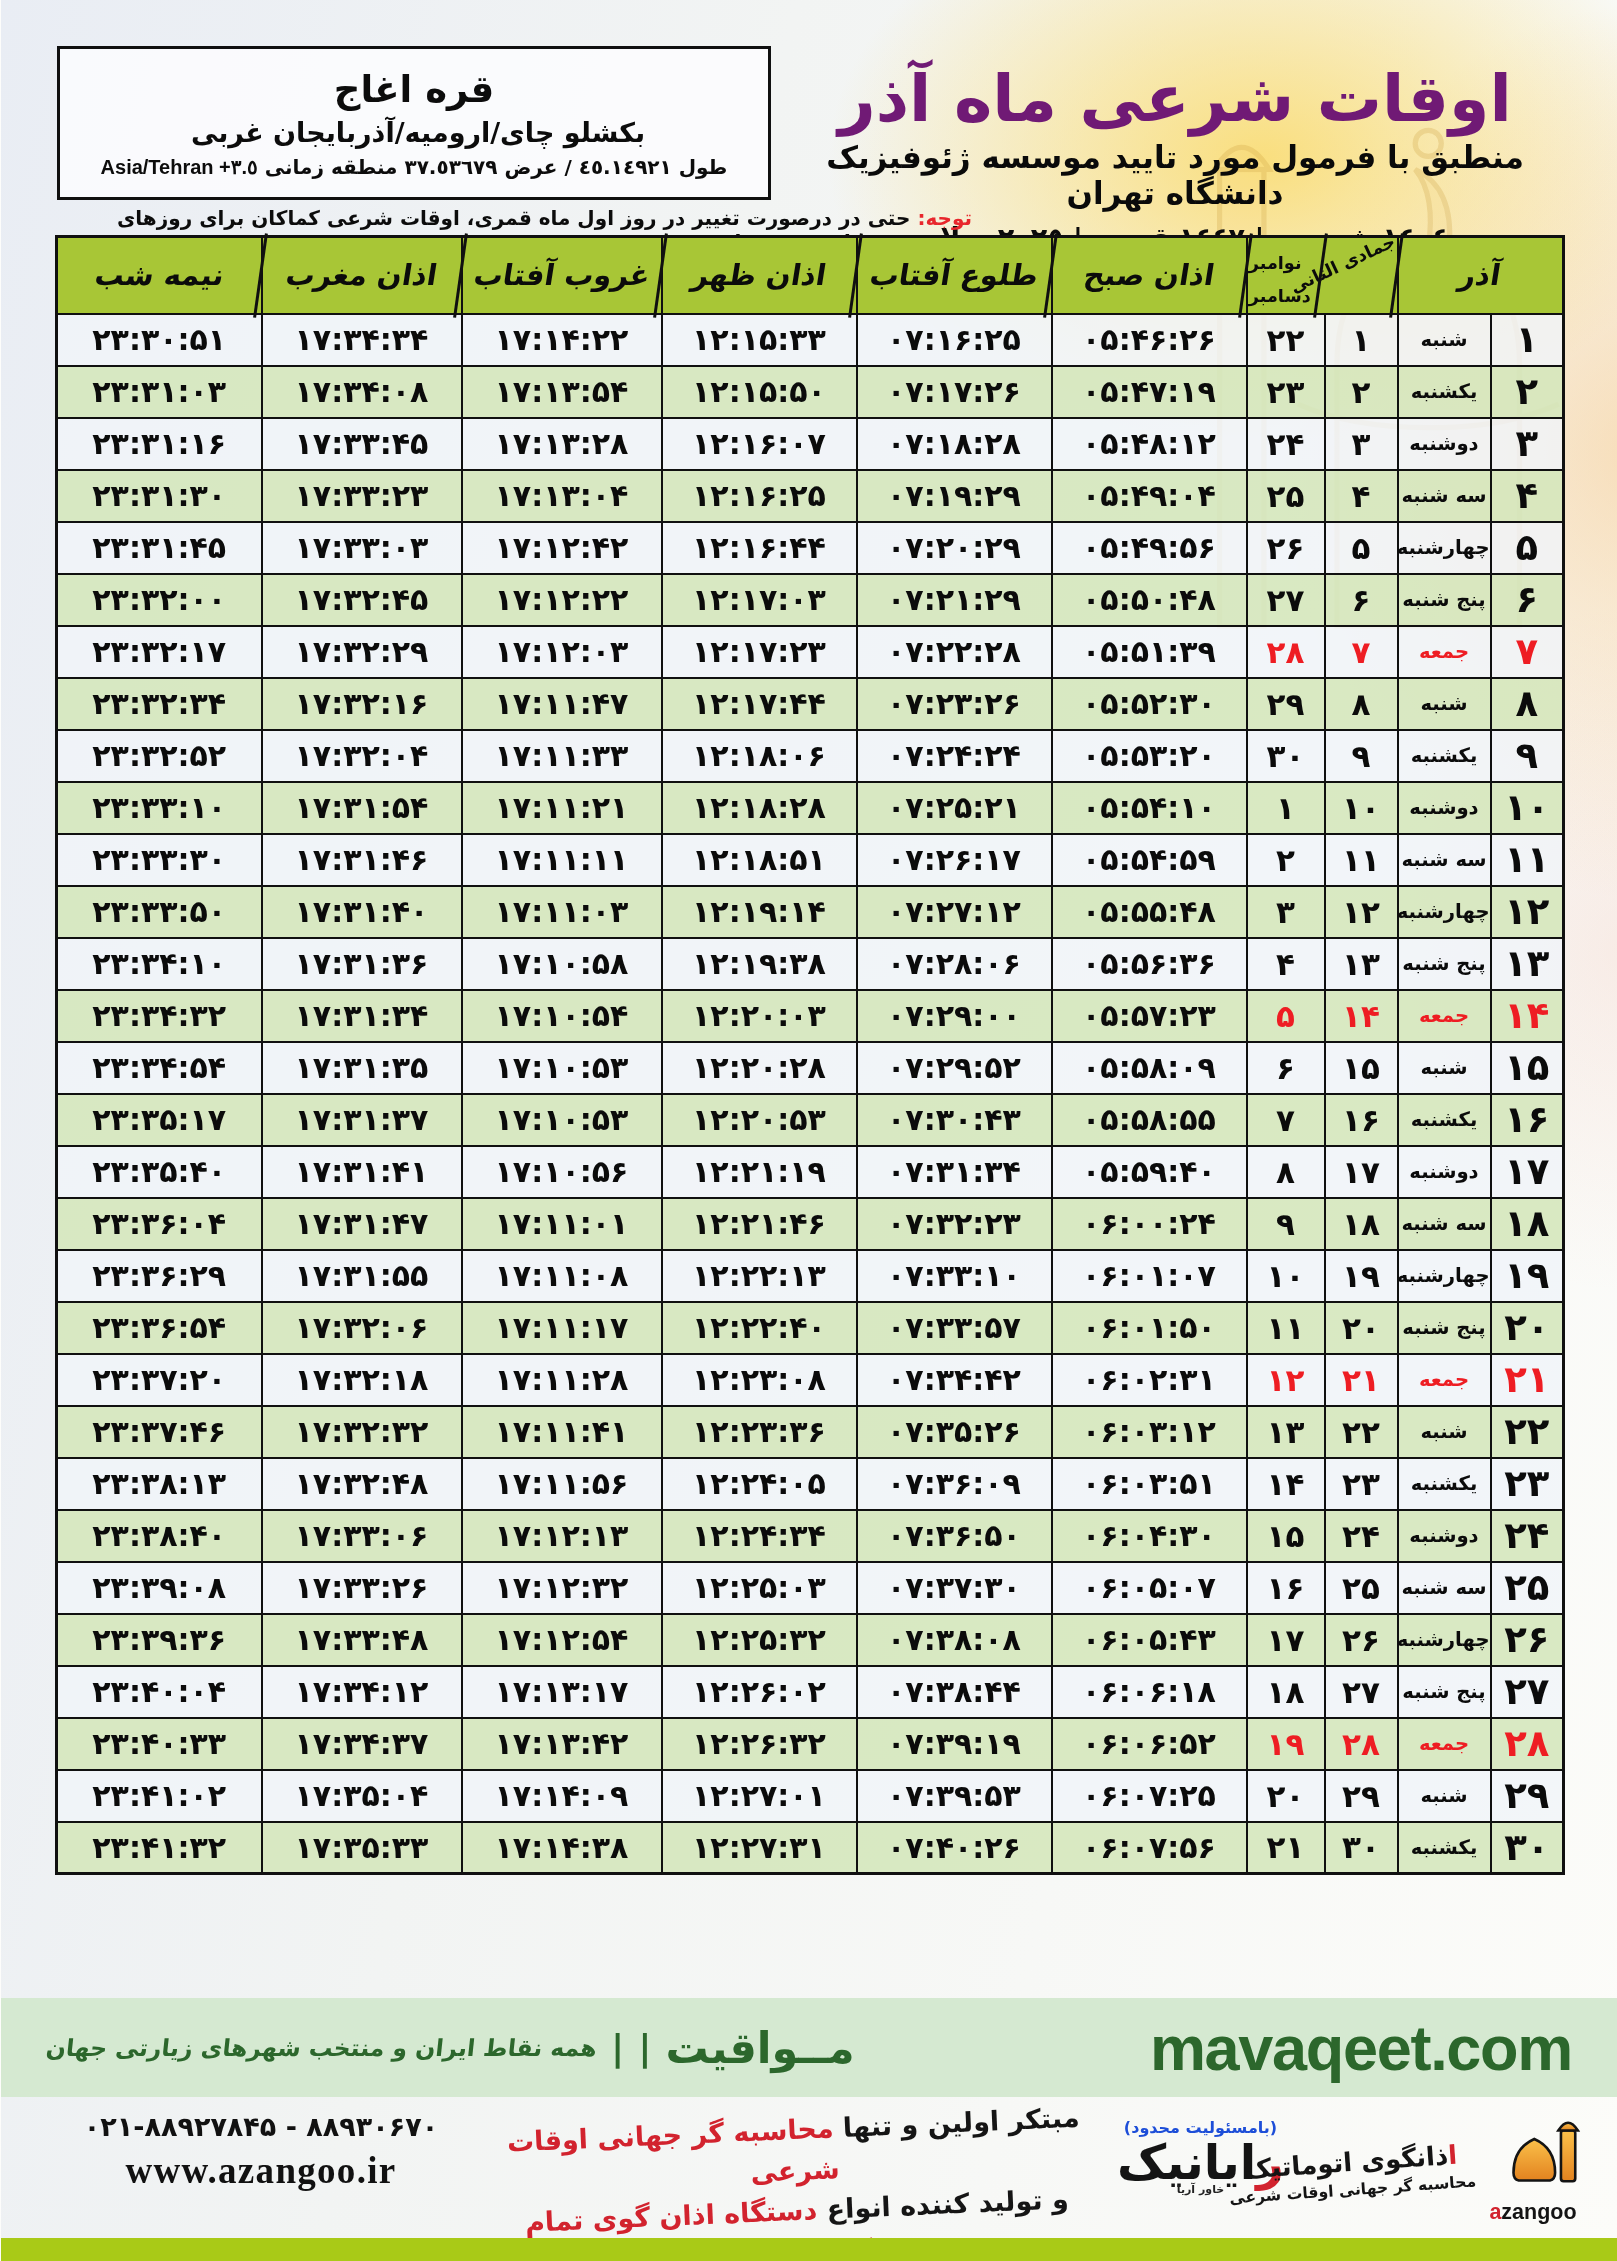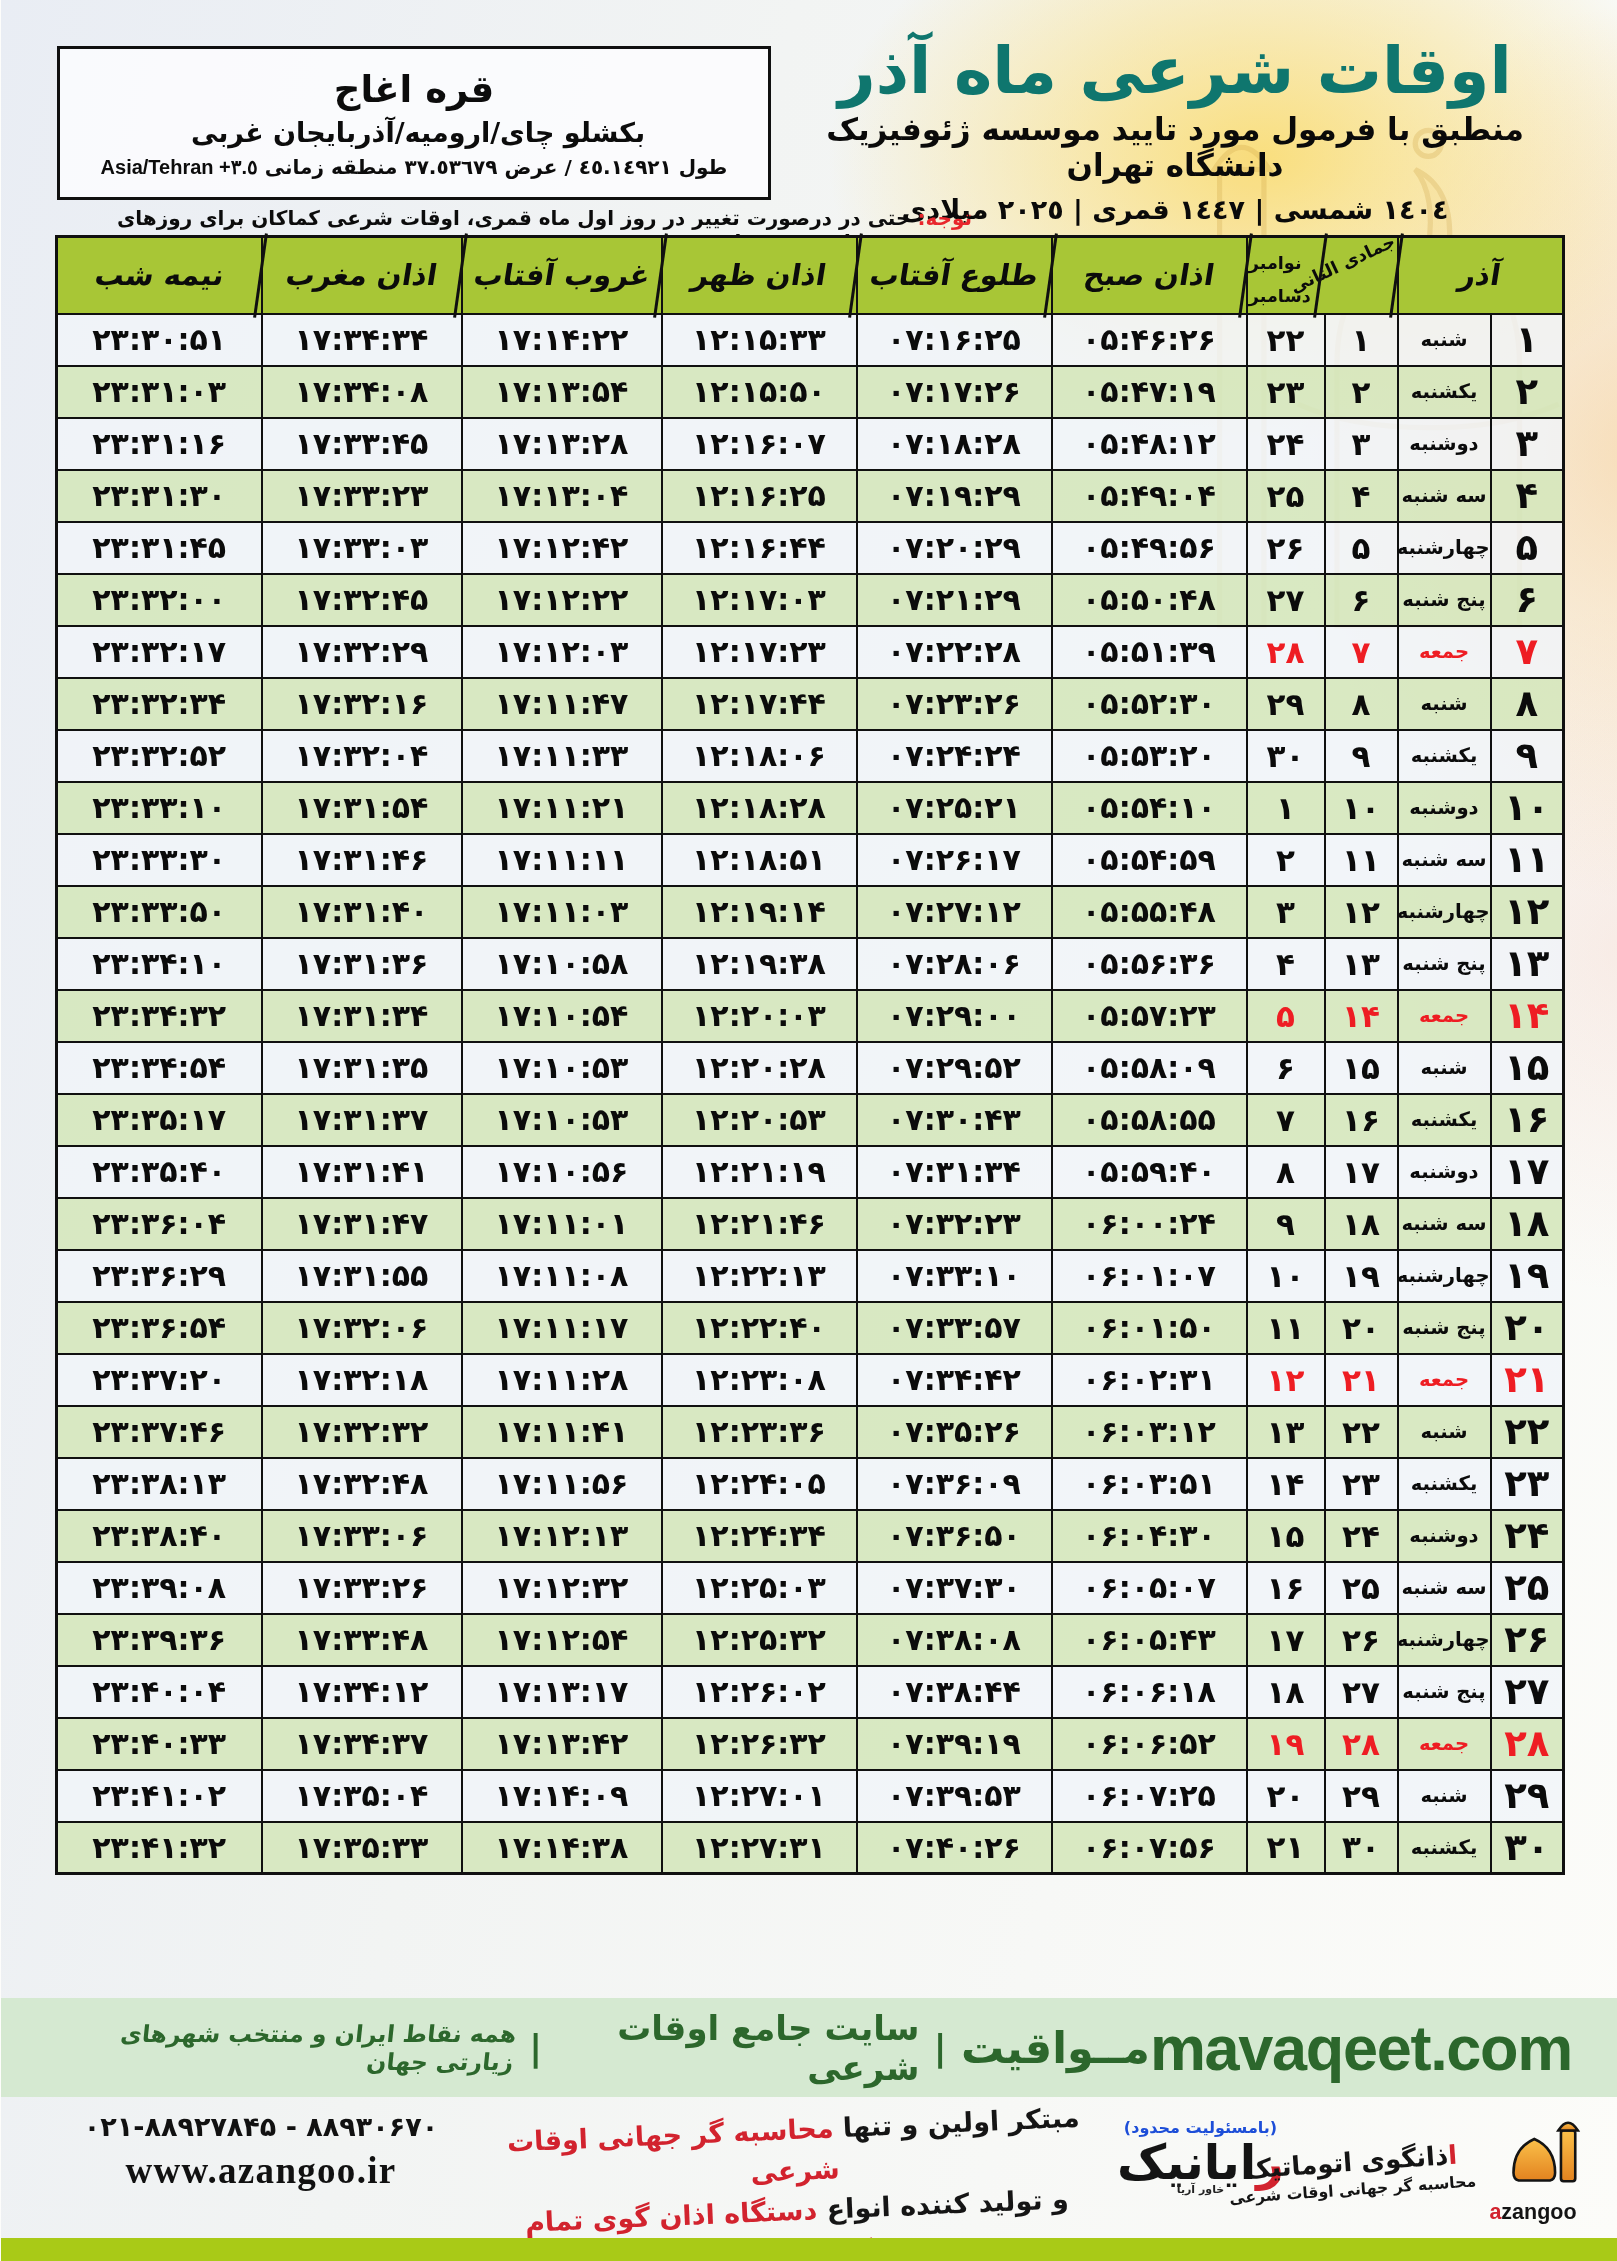--- a/index.html
+++ b/index.html
@@ -28,21 +28,21 @@
     text-align:center; padding:5.2px 13px; gap:6.5px;
   }
   .loc-city{ font-size:37px; font-weight:700; color:#0c0c0c; }
   .loc-region{ font-size:27px; font-weight:700; color:#0c0c0c;margin-left:8px; }
   .loc-coords{ font-size:20px; font-weight:700; color:#0c0c0c; }
   .loc-coords .tz{ font-family:"Liberation Sans", sans-serif; }
   
   .title-block{
     position:absolute; z-index:2; right:55px; top:34px; width:776px; text-align:center;
   }
-  .main-title{ font-size:65px; font-weight:700; color:#0f766e; line-height:1.15; }
+  .main-title{ font-size:65px; font-weight:700; color:#701a75; line-height:1.15;margin-top:28px; }
   .sub-title{ font-size:31px; font-weight:700; color:#0a0a0a; margin-top:2.6px; }
   .years-line{ font-size:27px; font-weight:700; color:#0a0a0a; margin-top:10.4px; }
   
   .note-line{
     position:absolute; z-index:2; top:206px; left:59px; width:913px;
     direction:rtl; text-align:right; font-size:20px; font-weight:700; color:#0c0c0c;
   }
   .note-line .note-label{ color:#e8262c; }
   
   .prayer-table{
@@ -557,21 +557,20 @@
         <td class="c-time">۲۳:۴۱:۳۲</td>
       </tr>
     </tbody>
 </table>
 
 <div class="brand-band">
   <div class="brand-domain">mavaqeet.com</div>
   <div class="brand-fa">
     <span class="brand-name">مــواقیت</span>
     <span class="brand-sep">|</span>
-    <span class="brand-tag1">سایت جامع اوقات شرعی</span>
     <span class="brand-sep">|</span>
     <span class="brand-tag2">همه نقاط ایران و منتخب شهرهای زیارتی جهان</span>
   </div>
 </div>
 
 <div class="footer-area">
   <div class="contact-block">
     <div class="phones">۰۲۱-۸۸۹۲۷۸۴۵ - ۸۸۹۳۰۶۷۰</div>
     <div class="website">www.azangoo.ir</div>
   </div>

